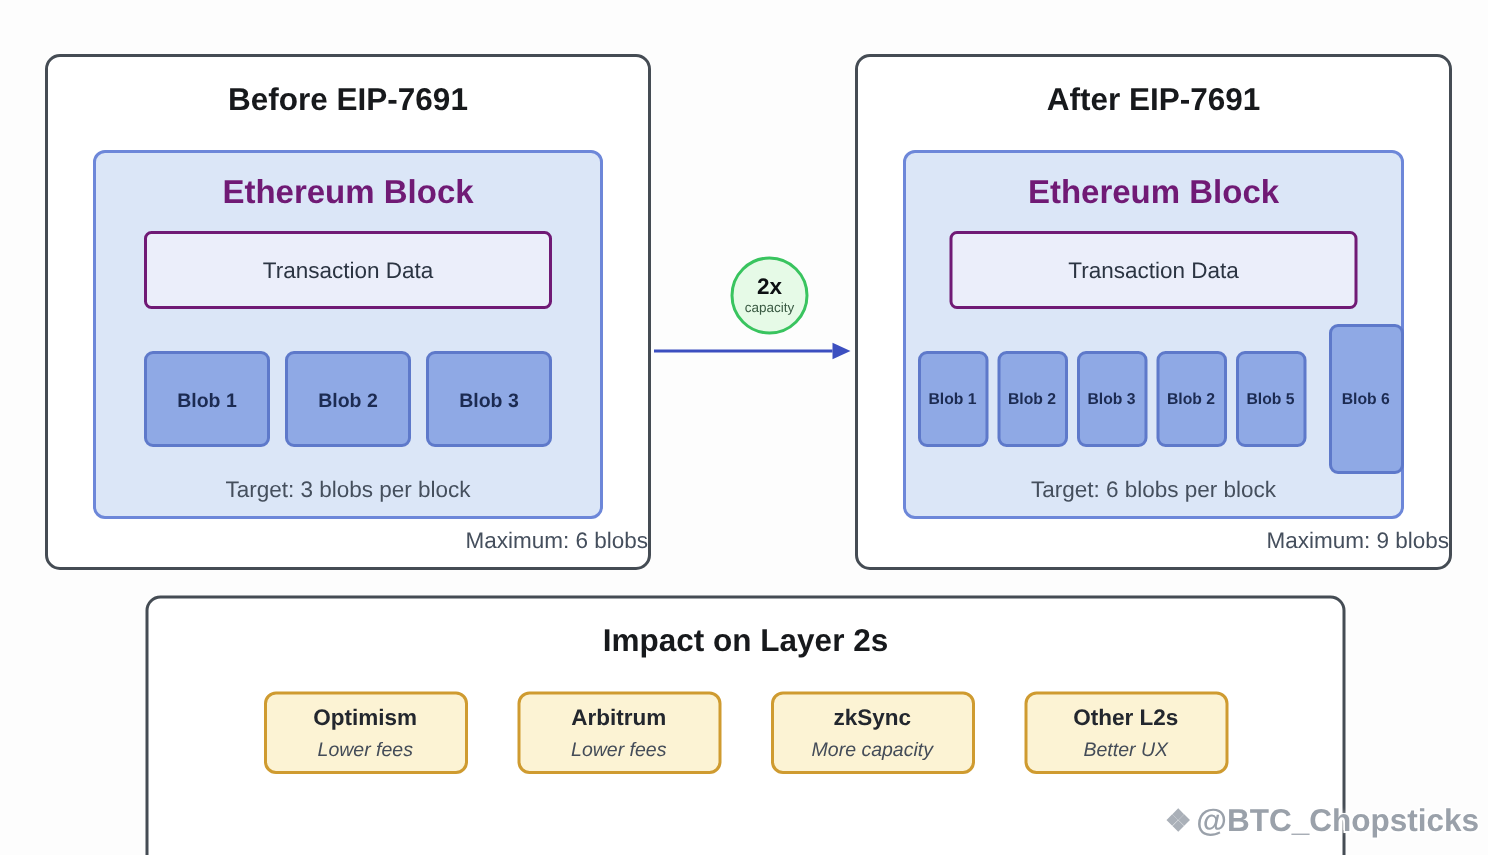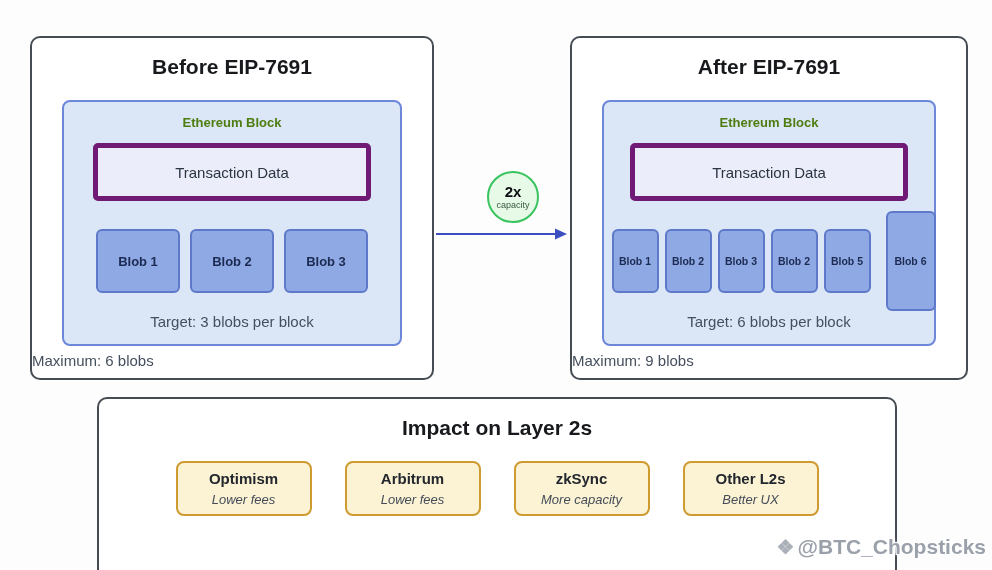--- a/index.html
+++ b/index.html
@@ -12,38 +12,38 @@
   .panel { position:absolute; background:#ffffff; border:2px solid #454c54; border-radius:10px; }
   .panel.before { left:30px;  top:36px; width:400px; height:340px; }
   .panel.after  { left:570px; top:36px; width:394px; height:340px; }
   .panel-title { text-align:center; margin-top:17px; font-size:21px; font-weight:bold; color:#17191c; }
 
   
   .eth-block {
     position:absolute; left:30px; right:30px; top:62px; height:242px;
     background:#dbe6f7; border:2px solid #6d87d9; border-radius:8px;
   }
-  .eth-title { text-align:center; margin-top:13px; font-size:13px; font-weight:bold; color:#4d7c0f; }
+  .eth-title { text-align:center; margin-top:13px; font-size:22px; font-weight:bold; color:#701a75; }
   .tx-box {
     margin:13px auto 0; width:268px; height:48px;
-    background:#ebeefa; border:5px solid #701a75; border-radius:5px;
+    background:#ebeefa; border:2px solid #701a75; border-radius:5px;
     display:flex; align-items:center; justify-content:center;
     font-size:15px; color:#2b3442;
   }
   .blob-row { margin-top:14px; height:92px; display:flex; justify-content:center; align-items:center; gap:10px; }
   .blob {
     width:84px; height:64px; background:#8fa9e5; border:2px solid #5e79ca; border-radius:6px;
     display:flex; align-items:center; justify-content:center;
     font-weight:bold; font-size:13px; color:#1c2b52; box-sizing:border-box;
   }
   .panel.after .blob-row { gap:6px; }
   .panel.after .blob { width:47px; font-size:10.5px; }
   .panel.after .blob:last-child { width:50px; height:100px; transform:translateX(9px); }
   .target-text  { text-align:center; margin-top:6px; font-size:15px; color:#454f5d; }
-  .maximum-text { position:absolute; left:0; right:0; bottom:9px; text-align:left; font-size:15px; color:#454f5d; }
+  .maximum-text { position:absolute; left:0; right:0; bottom:9px; text-align:right; font-size:15px; color:#454f5d; }
 
   
   .arrow-svg { position:absolute; left:436px; top:226px; }
   .badge {
     position:absolute; left:487px; top:171px; width:52px; height:52px; border-radius:50%;
     background:#e6fae7; border:2px solid #39c45f; box-sizing:border-box;
     display:flex; flex-direction:column; align-items:center; justify-content:center;
   }
   .badge-value { font-size:15px; font-weight:bold; color:#0c0f12; line-height:1; }
   .badge-label { font-size:9px; color:#3a5a43; margin-top:2px; line-height:1; }

